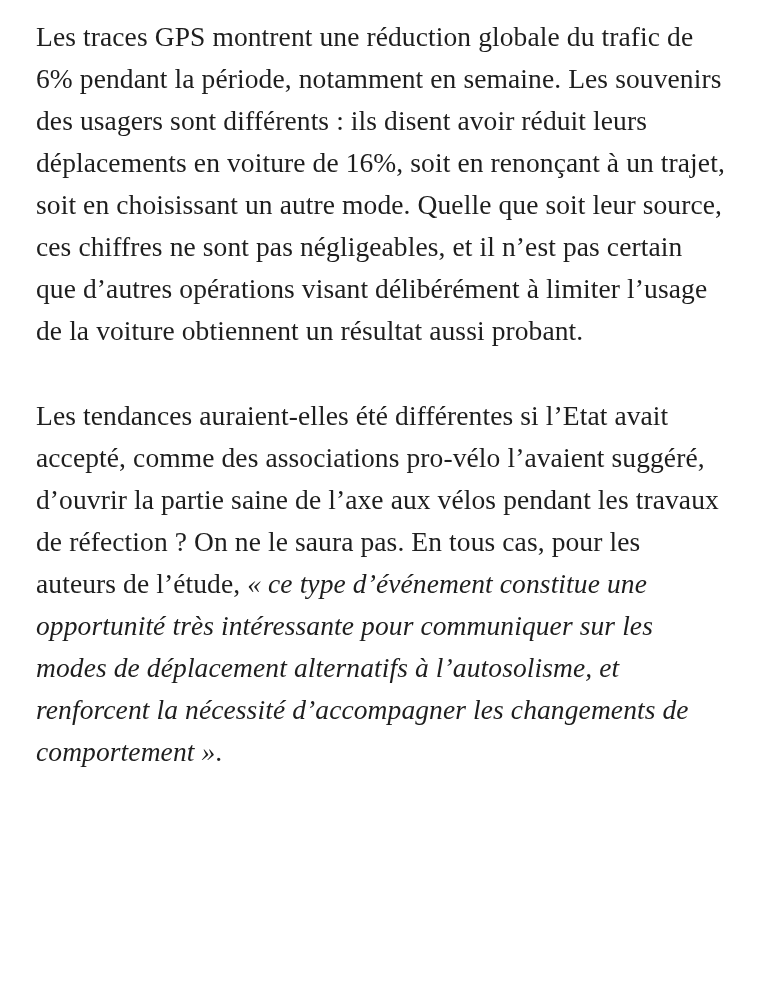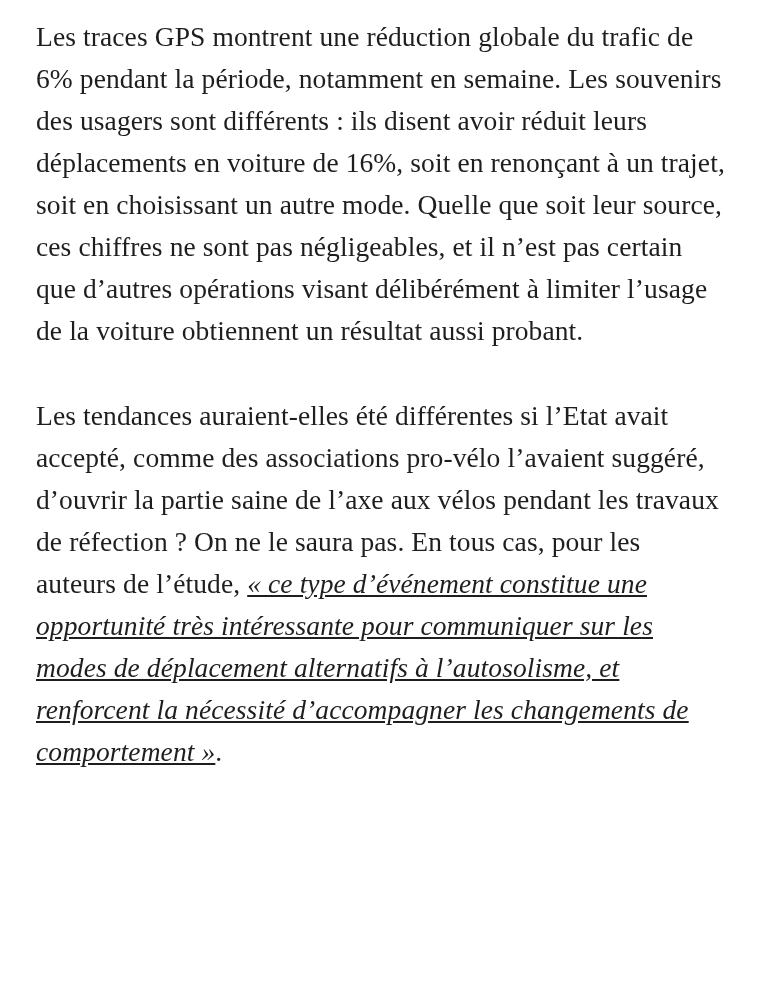--- a/index.html
+++ b/index.html
@@ -22,21 +22,20 @@
     line-height: 42px;
     color: #1e1e1e;
     letter-spacing: 0.1px;
   }
   .article-paragraph {
     margin: 0 0 43px 0;
     text-align: left;
   }
   .quote-italic {
     font-style: italic;
-    text-decoration: underline;
   }
 </style>
 </head>
 <body>
 
 <div class="page">
   <div class="article-body">
 
     <p class="article-paragraph">Les traces GPS montrent une réduction globale du trafic de 6% pendant la période, notamment en semaine. Les souvenirs des usagers sont différents : ils disent avoir réduit leurs déplacements en voiture de 16%, soit en renonçant à un trajet, soit en choisissant un autre mode. Quelle que soit leur source, ces chiffres ne sont pas négligeables, et il n’est pas certain que d’autres opérations visant délibérément à limiter l’usage de la voiture obtiennent un résultat aussi probant.</p>
 

